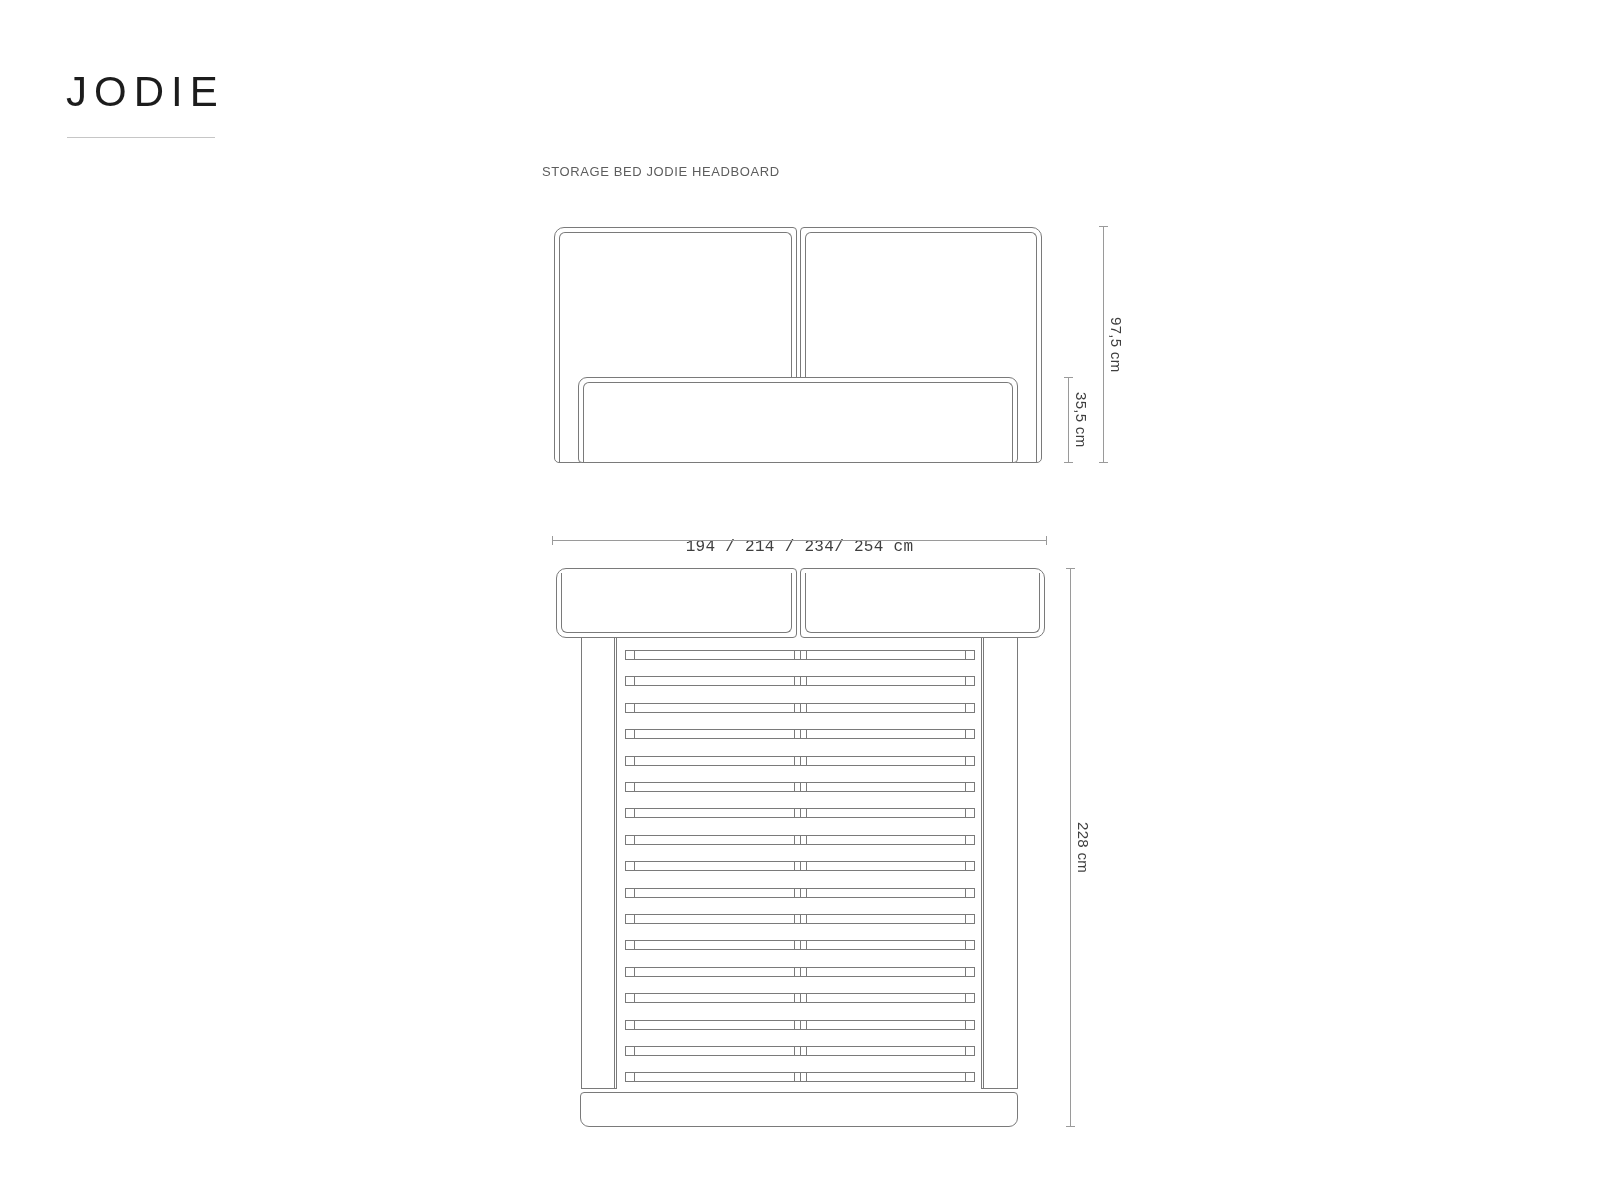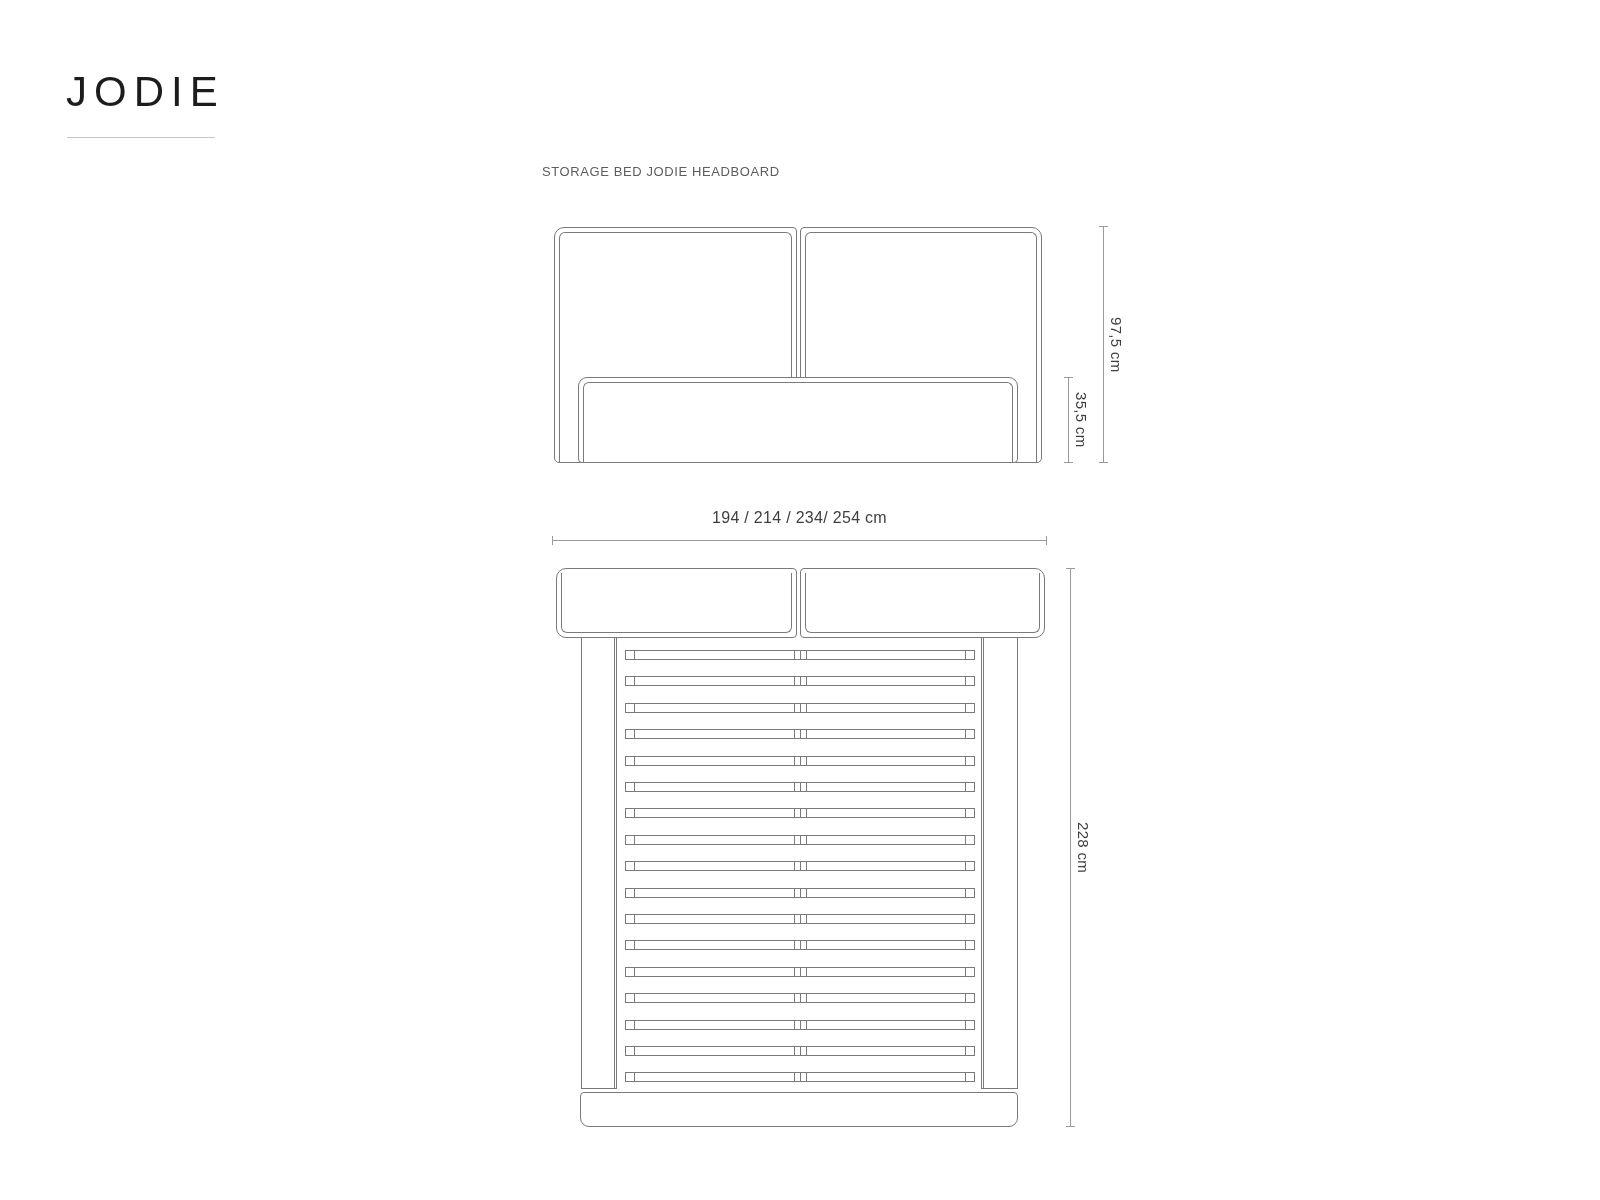--- a/index.html
+++ b/index.html
@@ -95,21 +95,21 @@
     <div class="dim-label-v" style="left:1073px;top:377px;height:86px;">35,5 cm</div>
 
     <div class="dim-line-v" style="left:1103px;top:226px;height:237px;"></div>
     <div class="dim-tick-h" style="left:1099px;top:226px;"></div>
     <div class="dim-tick-h" style="left:1099px;top:462px;"></div>
     <div class="dim-label-v" style="left:1108px;top:226px;height:237px;">97,5 cm</div>
   </section>
 
   <section>
 
-    <div class="dim-label-h" style="left:552px;top:509px;width:495px;">194 / 214 / 234/ 254 cm</div>
+    <div class="dim-label-h" style="left:552px;top:538px;width:495px;font-family:Liberation Mono, monospace;">194 / 214 / 234/ 254 cm</div>
     <div class="dim-line-h" style="left:552px;top:540px;width:495px;"></div>
     <div class="dim-tick-v" style="left:552px;top:536px;"></div>
     <div class="dim-tick-v" style="left:1046px;top:536px;"></div>
 
     <div class="panel tv-hb-left">
       <div class="seam open-top"></div>
     </div>
     <div class="panel tv-hb-right">
       <div class="seam open-top"></div>
     </div>

